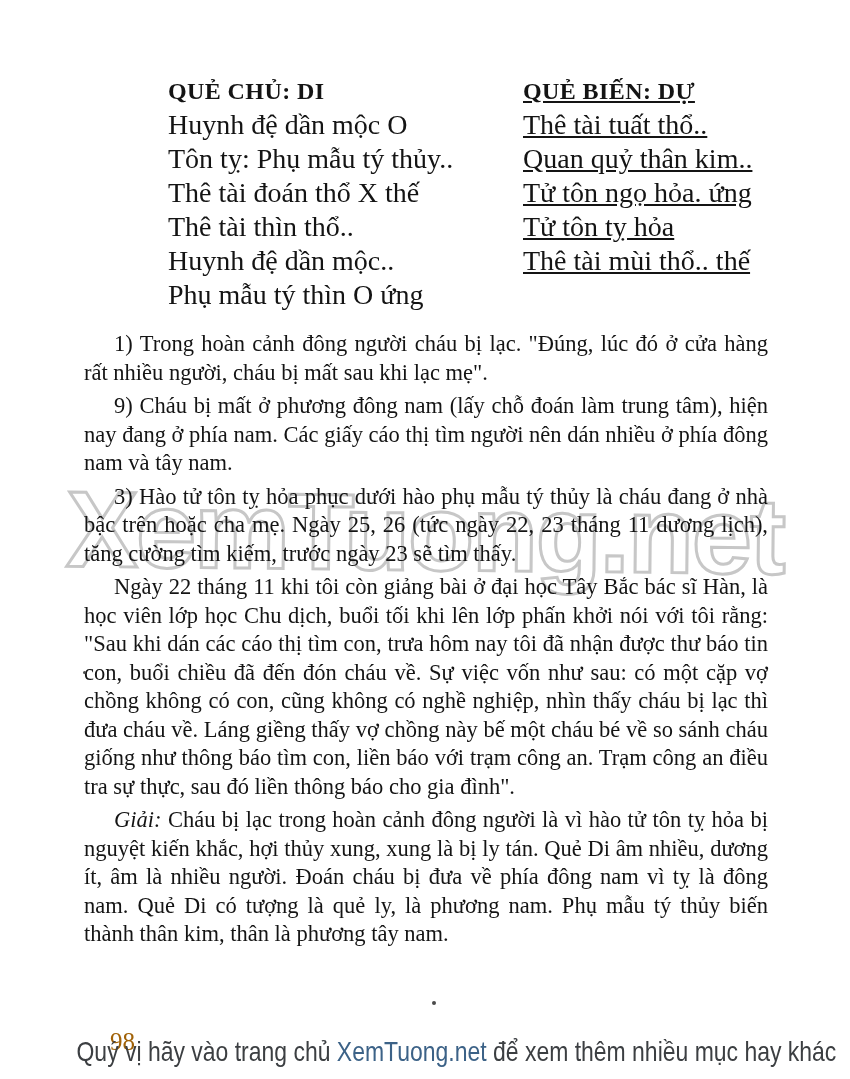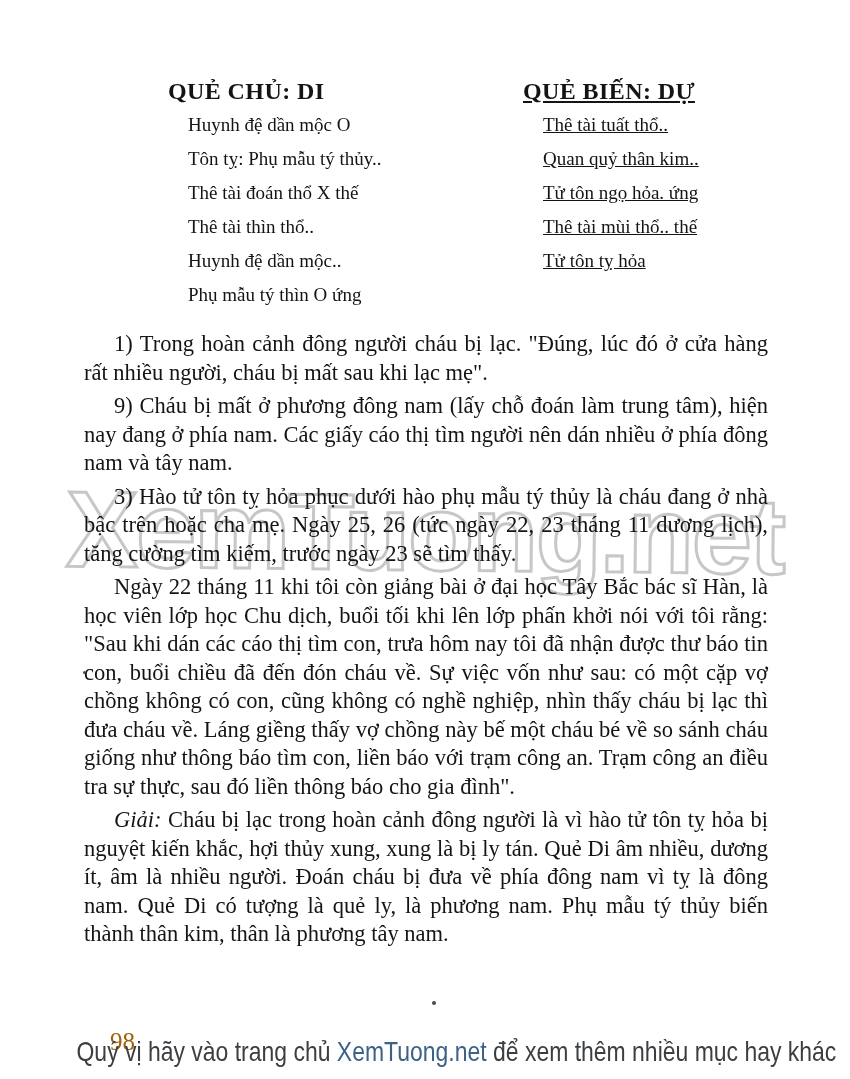--- a/index.html
+++ b/index.html
@@ -24,21 +24,21 @@
     letter-spacing: -2px;
     white-space: nowrap;
     color: rgba(255, 255, 255, 0.6);
     -webkit-text-stroke: 3px #c7c7c7;
     transform: rotate(0.6deg);
   }
   .hex-col { position: absolute; top: 74px; z-index: 2; }
   .hex-col-main { left: 168px; }
   .hex-col-changed { left: 523px; text-decoration: underline; }
   .hex-title { font-weight: bold; font-size: 24px; line-height: 34px; letter-spacing: 0.4px; }
-  .hex-line { font-size: 19px; line-height: 34px; margin-left: 20px; }
+  .hex-line { font-size: 28px; line-height: 34px; }
   .body-text {
     position: absolute;
     left: 84px;
     top: 330px;
     width: 684px;
     z-index: 2;
     font-size: 22.5px;
     line-height: 28.5px;
     text-align: justify;
   }
@@ -90,22 +90,22 @@
     <div class="hex-line">Thê tài thìn thổ..</div>
     <div class="hex-line">Huynh đệ dần mộc..</div>
     <div class="hex-line">Phụ mẫu tý thìn O ứng</div>
   </div>
 
   <div class="hex-col hex-col-changed">
     <div class="hex-title">QUẺ BIẾN: DỰ</div>
     <div class="hex-line">Thê tài tuất thổ..</div>
     <div class="hex-line">Quan quỷ thân kim..</div>
     <div class="hex-line">Tử tôn ngọ hỏa. ứng</div>
+    <div class="hex-line">Tử tôn tỵ hỏa</div>
     <div class="hex-line">Thê tài mùi thổ.. thế</div>
-    <div class="hex-line">Tử tôn tỵ hỏa</div>
   </div>
 
   <div class="body-text">
     <p>1) Trong hoàn cảnh đông người cháu bị lạc. "Đúng, lúc đó ở cửa hàng rất nhiều người, cháu bị mất sau khi lạc mẹ".</p>
     <p>9) Cháu bị mất ở phương đông nam (lấy chỗ đoán làm trung tâm), hiện nay đang ở phía nam. Các giấy cáo thị tìm người nên dán nhiều ở phía đông nam và tây nam.</p>
     <p>3) Hào tử tôn tỵ hỏa phục dưới hào phụ mẫu tý thủy là cháu đang ở nhà bậc trên hoặc cha mẹ. Ngày 25, 26 (tức ngày 22, 23 tháng 11 dương lịch), tăng cường tìm kiếm, trước ngày 23 sẽ tìm thấy.</p>
     <p>Ngày 22 tháng 11 khi tôi còn giảng bài ở đại học Tây Bắc bác sĩ Hàn, là học viên lớp học Chu dịch, buổi tối khi lên lớp phấn khởi nói với tôi rằng: "Sau khi dán các cáo thị tìm con, trưa hôm nay tôi đã nhận được thư báo tin con, buổi chiều đã đến đón cháu về. Sự việc vốn như sau: có một cặp vợ chồng không có con, cũng không có nghề nghiệp, nhìn thấy cháu bị lạc thì đưa cháu về. Láng giềng thấy vợ chồng này bế một cháu bé về so sánh cháu giống như thông báo tìm con, liền báo với trạm công an. Trạm công an điều tra sự thực, sau đó liền thông báo cho gia đình".</p>
     <p><span class="giai-label">Giải:</span><span> Cháu bị lạc trong hoàn cảnh đông người là vì hào tử tôn tỵ hỏa bị nguyệt kiến khắc, hợi thủy xung, xung là bị ly tán. Quẻ Di âm nhiều, dương ít, âm là nhiều người. Đoán cháu bị đưa về phía đông nam vì tỵ là đông nam. Quẻ Di có tượng là quẻ ly, là phương nam. Phụ mẫu tý thủy biến thành thân kim, thân là phương tây nam.</span></p>
   </div>
 

